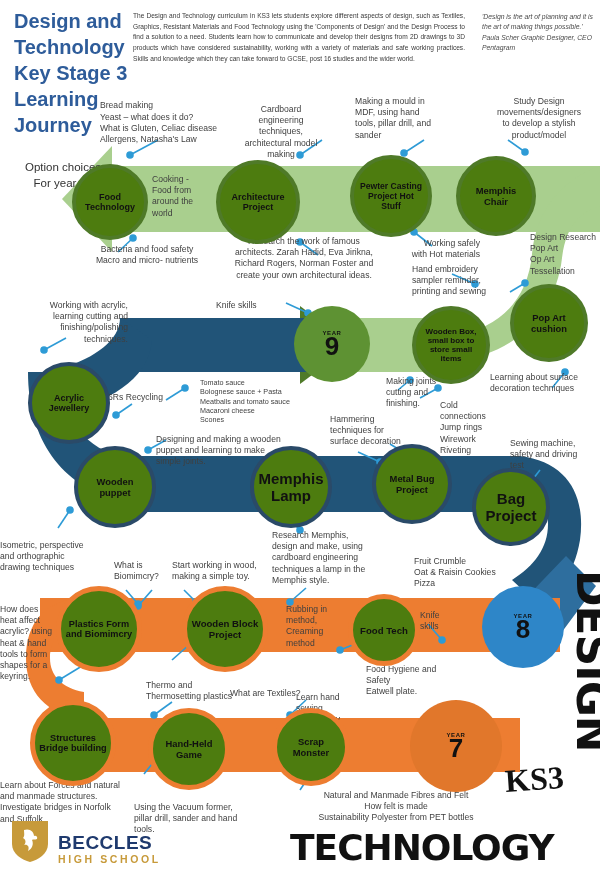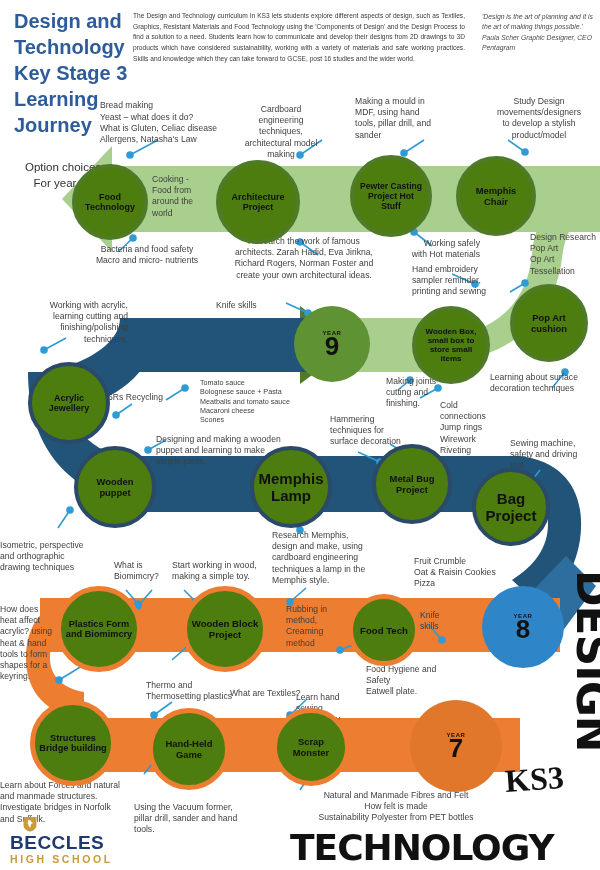--- a/index.html
+++ b/index.html
@@ -71,21 +71,21 @@
   #word-technology{
     left:290px;bottom:2px;font-size:36px;font-weight:bold;color:#111;
     letter-spacing:-1px;font-family:"DejaVu Sans", sans-serif;
   }
   #word-ks3{
     left:505px;bottom:72px;font-size:32px;font-weight:bold;color:#111;
     font-family:"Liberation Serif", serif;transform:rotate(-4deg);
   }
 
   
-  #logo{left:10px;bottom:6px;width:170px;height:48px;display:flex;align-items:flex-start;flex-direction:column;}
+  #logo{left:10px;bottom:6px;width:170px;height:48px;display:flex;align-items:flex-end;}
   #logo .shield{width:40px;height:46px;margin-right:8px;}
   #logo .txt1{font-size:19px;font-weight:bold;color:#1F3A6E;letter-spacing:.5px;line-height:1;}
   #logo .txt2{font-size:10.5px;font-weight:bold;color:#C79A3A;letter-spacing:2.6px;line-height:1;margin-top:2px;}
 </style>
 </head>
 <body>
 
 <div id="stage">
 
   <svg id="paths" viewBox="0 0 600 870">

